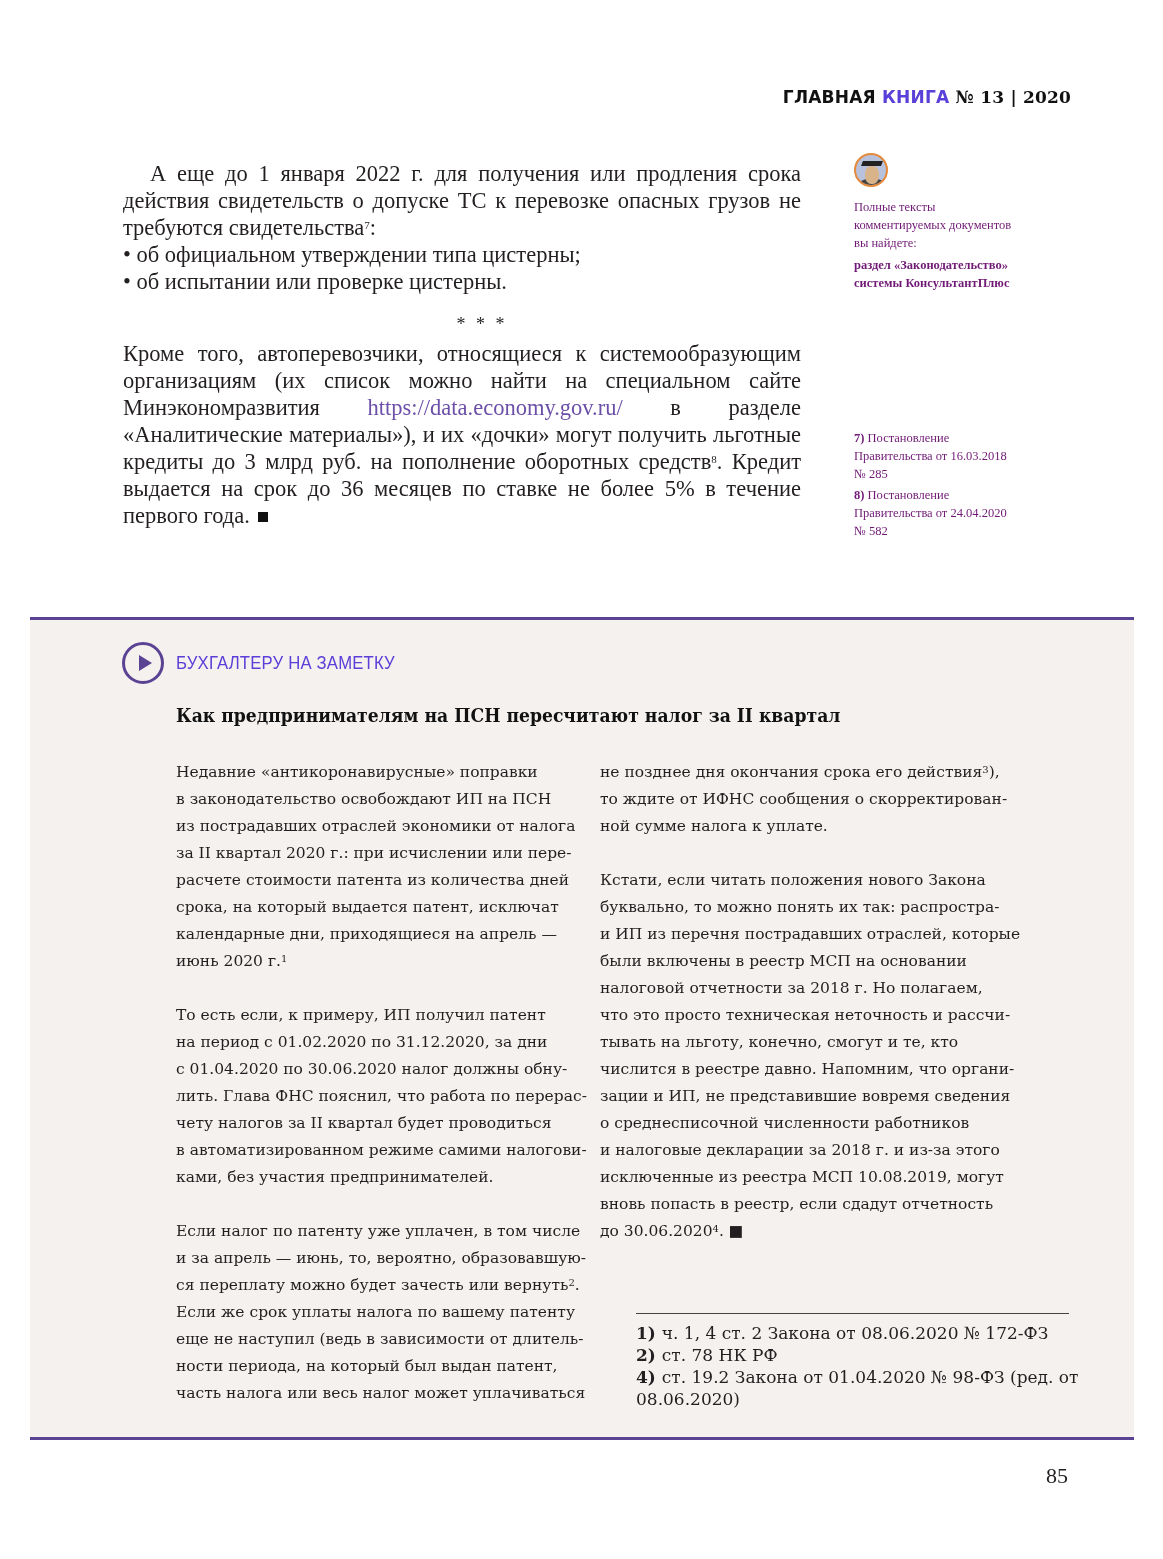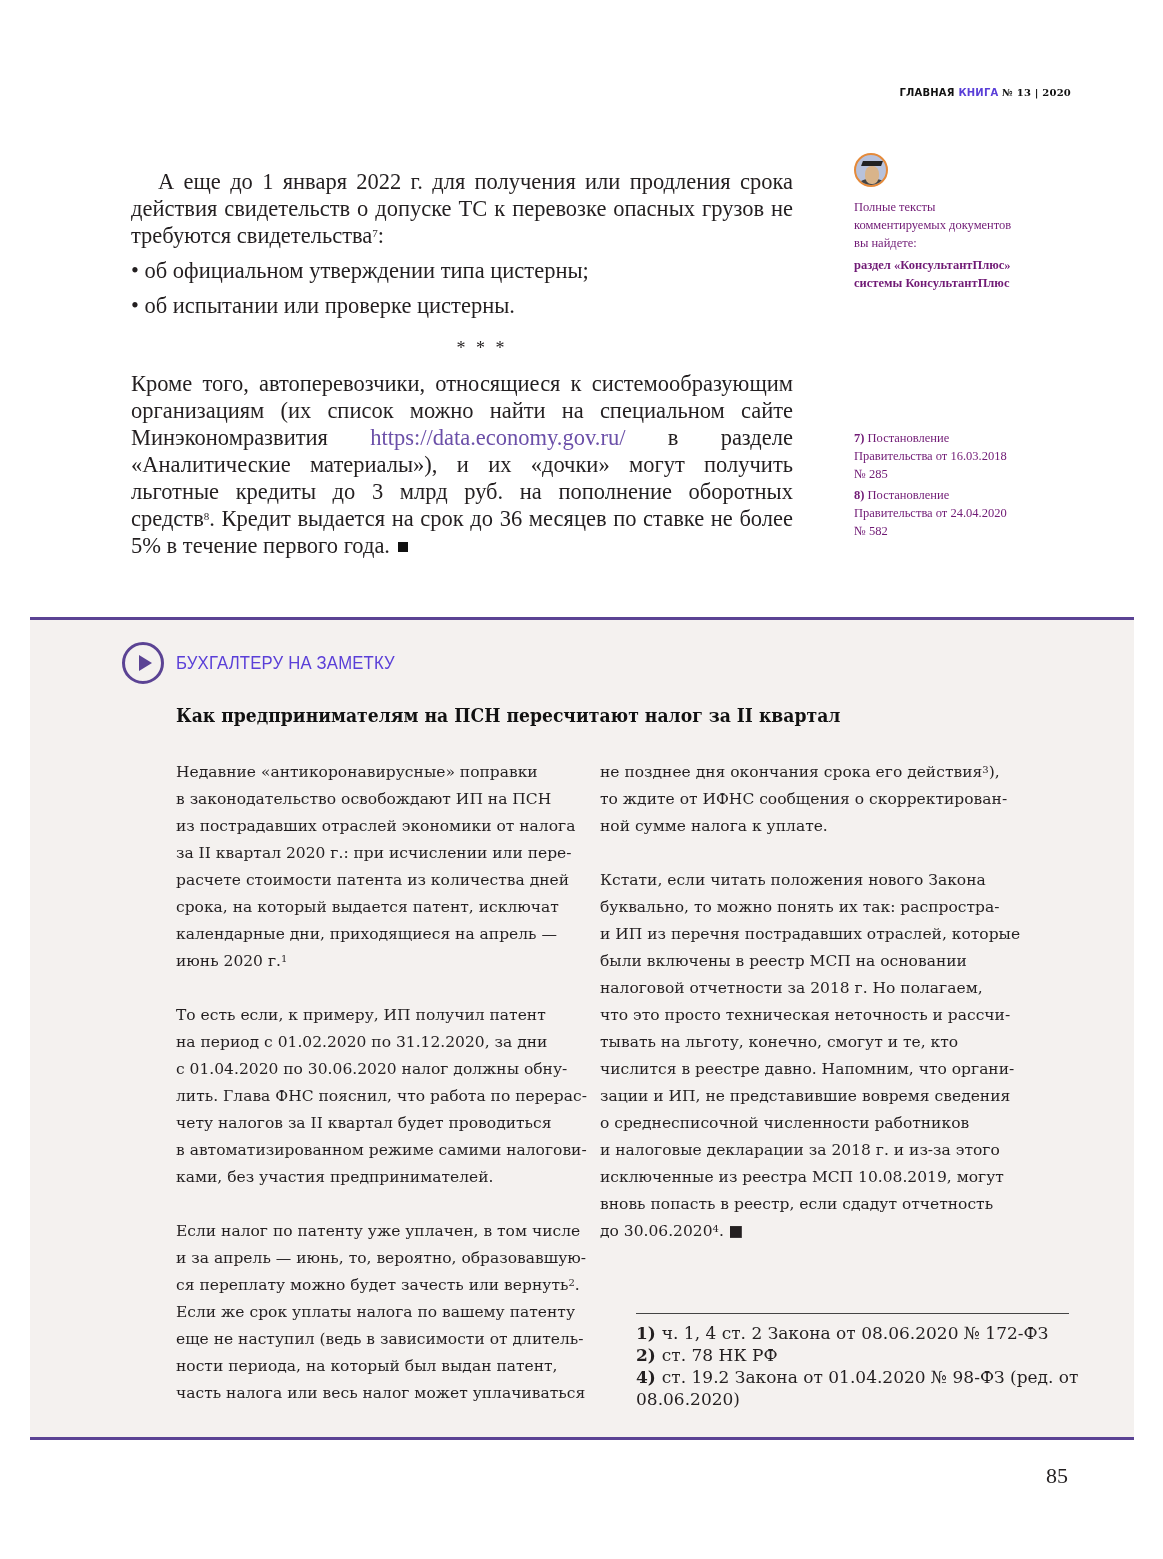--- a/index.html
+++ b/index.html
@@ -2,33 +2,33 @@
 <html><head>
   <meta charset="utf-8">
   <style>
     html, body { margin: 0; padding: 0; }
     body {
       width: 1163px; height: 1559px; background: #ffffff; position: relative;
       font-family: "DejaVu Serif", serif; color: #231f20; overflow: hidden;
     }
     .header {
       position: absolute; right: 92px; top: 87px;
-      font-family: "DejaVu Sans", sans-serif; font-weight: bold; font-size: 10px;
+      font-family: "DejaVu Sans", sans-serif; font-weight: bold; font-size: 17px;
       letter-spacing: 0.2px;
     }
     .header .brand1 { color: #111; }
     .header .brand2 { color: #5a3fd8; }
     .header .issue { font-family: "DejaVu Serif", serif; color: #111; }
 
     .main-col {
       position: absolute; left: 123px; top: 160px; width: 678px;
       font-family: "Liberation Serif", serif; font-size: 22.5px; line-height: 27px;
       color: #231f20; text-align: justify;
     }
-    .main-col p { margin: 8px; }
+    .main-col p { margin: 0; }
     .main-col .indent { text-indent: 27px; }
     .main-col .bullet { text-align: left; }
     .main-col .stars { text-align: center; margin: 16px 0 2px 0; font-size: 18px; letter-spacing: 3px; padding-left: 40px; }
     .main-col sup { font-size: 11px; vertical-align: top; position: relative; top: -2px; }
     .link { color: #6b4fa8; }
     .endmark { display: inline-block; width: 10px; height: 10px; background: #111; margin-left: 2px; vertical-align: 1px; }
 
     .side {
       position: absolute; left: 854px; width: 220px;
       font-family: Liberation Serif, serif; font-size: 12.5px; line-height: 18px; color: #701a75;
@@ -102,21 +102,21 @@
 <div class="avatar">
   <div class="body"></div>
   <div class="face"></div>
   <div class="cap"></div>
 </div>
 
 <div class="side" style="top:198px;">
   <p>Полные тексты</p>
   <p>комментируемых документов</p>
   <p>вы найдете:</p>
-  <p class="bold" style="margin-top:4px;">раздел «КонсультантПлюс»</p>
+  <p class="bold" style="margin-top:4px;">раздел «Законодательство»</p>
   <p class="bold">системы КонсультантПлюс</p>
 </div>
 
 <div class="side" style="top:429px;">
   <p><span class="bold">7)</span> <span>Постановление</span></p>
   <p>Правительства от 16.03.2018</p>
   <p>№ 285</p>
   <p style="margin-top:3px;"><span class="bold">8)</span> <span>Постановление</span></p>
   <p>Правительства от 24.04.2020</p>
   <p>№ 582</p>

